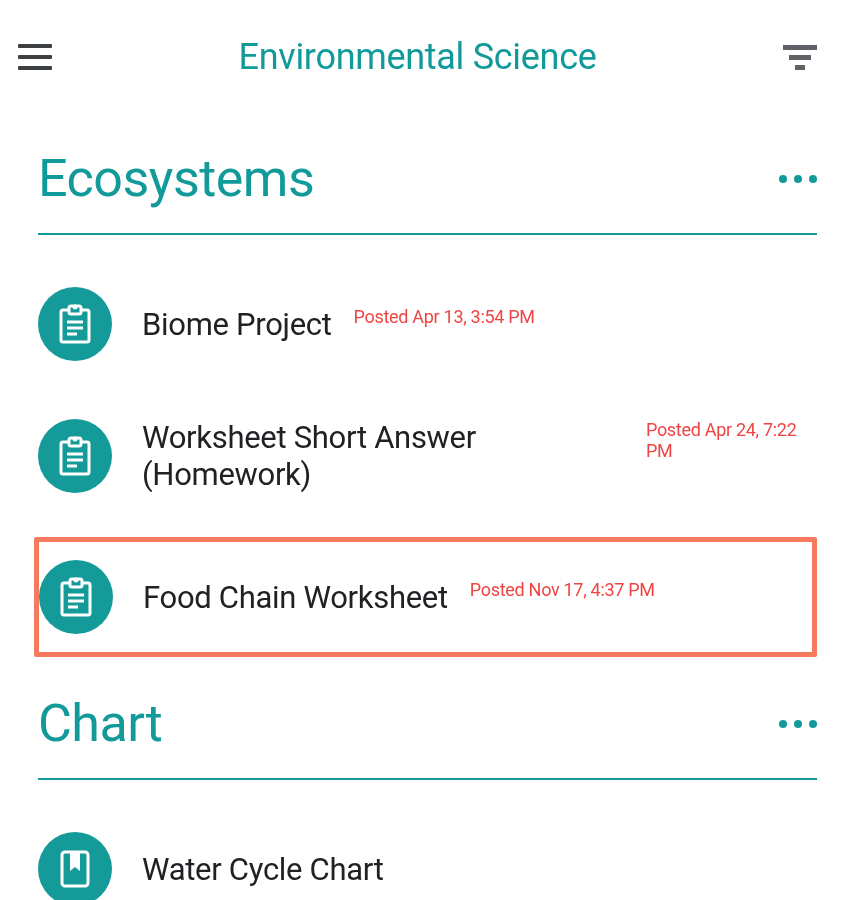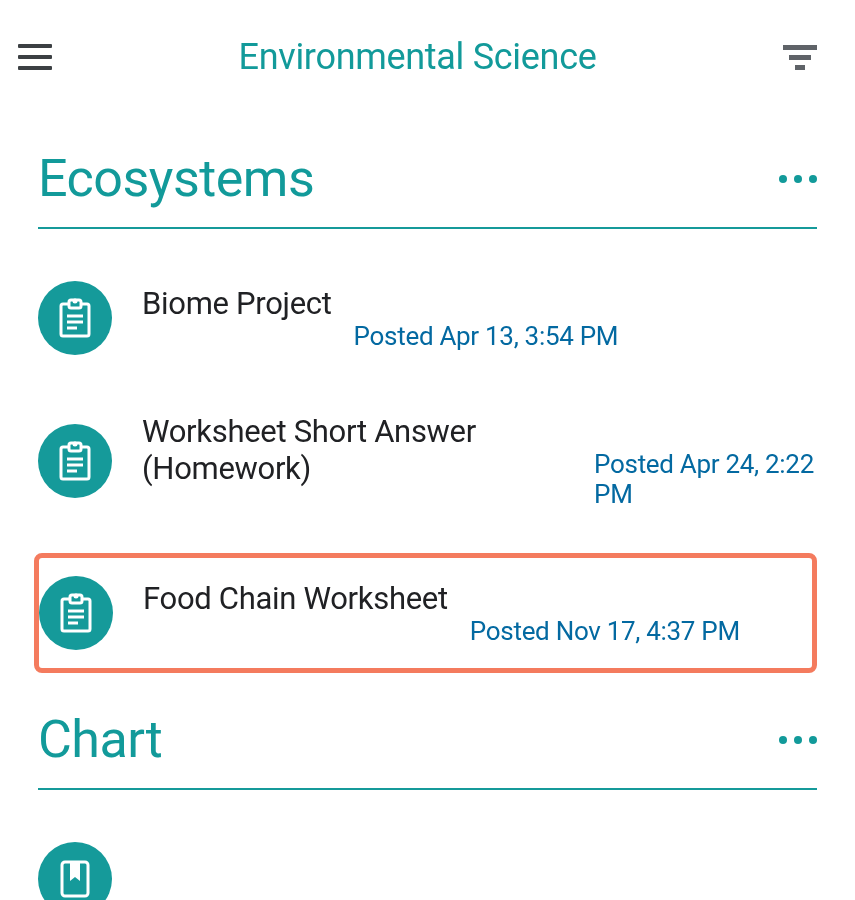--- a/index.html
+++ b/index.html
@@ -61,21 +61,21 @@
       background: #5f6368;
     }
     .content {
       padding: 50px 38px 0 38px;
     }
     .section-header {
       display: flex;
       align-items: center;
       justify-content: space-between;
       border-bottom: 2px solid #159a9a;
-      padding-bottom: 18px;
+      padding-bottom: 24px;
       margin-bottom: 38px;
     }
     .section-title {
       color: #129a9a;
       font-size: 52px;
       font-weight: 400;
       letter-spacing: -0.5px;
     }
     .more-dots {
       display: flex;
@@ -91,21 +91,21 @@
     .item {
       display: flex;
       align-items: center;
       gap: 30px;
       padding: 14px 0;
       margin-bottom: 30px;
       cursor: pointer;
     }
     .item.highlighted {
       border: 5px solid #f47b5e;
-      border-radius: 8px;
+      border-radius: 2px;
       padding: 18px 16px 18px 0px;
       margin-left: -4px;
       margin-bottom: 20px;
     }
     .item-icon-circle {
       width: 74px;
       height: 74px;
       background: #159a9a;
       border-radius: 50%;
       display: flex;
@@ -118,25 +118,24 @@
       flex-direction: row;
       gap: 22px;
     }
     .item-title {
       color: #202124;
       font-size: 31px;
       font-weight: 400;
       letter-spacing: -0.3px;
     }
     .item-posted {
-      color: #0369a1;
-      font-size: 26px;
+      color: #ef4444;
+      font-size: 18px;
       font-weight: 400;
       letter-spacing: -0.3px;
-      margin-top: 36px;
     }
     .section-water {
       margin-top: 36px;
     }
     svg {
       display: block;
     }
   </style>
 </head>
 <body>
@@ -189,21 +188,21 @@
         <rect x="4" y="6" width="28" height="32" rx="2" fill="none" stroke="#ffffff" stroke-width="3"></rect>
         <rect x="12" y="2" width="12" height="8" rx="2" fill="#159a9a" stroke="#ffffff" stroke-width="3"></rect>
         <circle cx="18" cy="3" r="2.5" fill="#ffffff"></circle>
         <line x1="10" y1="18" x2="26" y2="18" stroke="#ffffff" stroke-width="3"></line>
         <line x1="10" y1="24" x2="26" y2="24" stroke="#ffffff" stroke-width="3"></line>
         <line x1="10" y1="30" x2="20" y2="30" stroke="#ffffff" stroke-width="3"></line>
       </svg>
     </div>
     <div class="item-text">
       <div class="item-title">Worksheet Short Answer (Homework)</div>
-      <div class="item-posted">Posted Apr 24, 2:22 PM</div>
+      <div class="item-posted">Posted Apr 24, 7:22 PM</div>
     </div>
   </div>
 
   <div class="item highlighted">
     <div class="item-icon-circle">
       <svg width="36" height="40" viewBox="0 0 36 40">
         <rect x="4" y="6" width="28" height="32" rx="2" fill="none" stroke="#ffffff" stroke-width="3"></rect>
         <rect x="12" y="2" width="12" height="8" rx="2" fill="#159a9a" stroke="#ffffff" stroke-width="3"></rect>
         <circle cx="18" cy="3" r="2.5" fill="#ffffff"></circle>
         <line x1="10" y1="18" x2="26" y2="18" stroke="#ffffff" stroke-width="3"></line>
@@ -227,16 +226,17 @@
   </div>
 
   <div class="item">
     <div class="item-icon-circle">
       <svg width="36" height="40" viewBox="0 0 36 40">
         <rect x="5" y="3" width="26" height="34" rx="3" fill="none" stroke="#ffffff" stroke-width="3"></rect>
         <path d="M 13 3 L 13 22 L 18 18 L 23 22 L 23 3" fill="#ffffff"></path>
       </svg>
     </div>
     <div class="item-text">
+      <div class="item-title">Water Cycle Chart</div>
     </div>
   </div>
 
 </div>
 
 </body></html>

